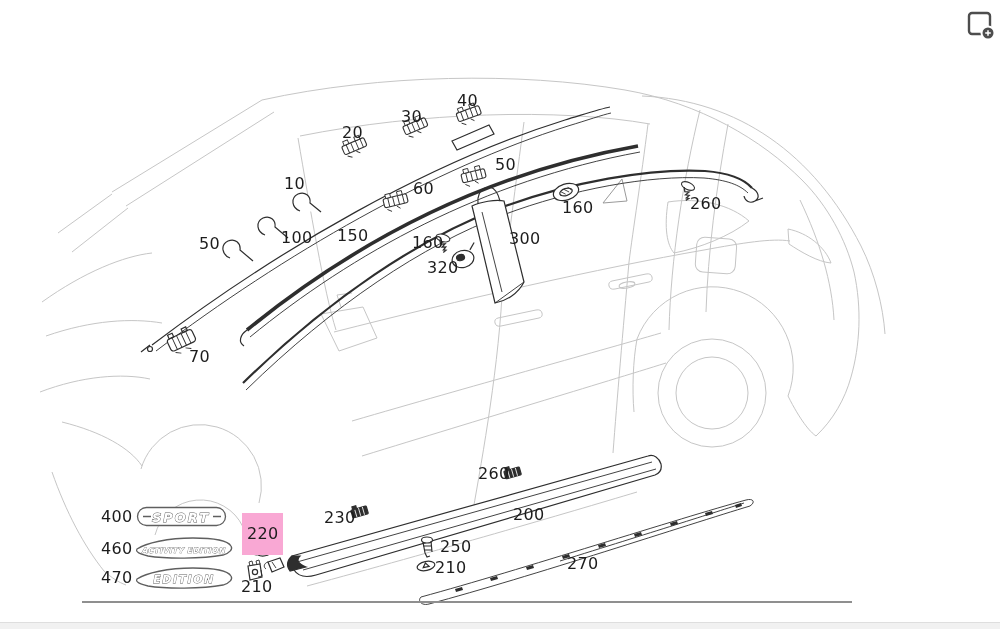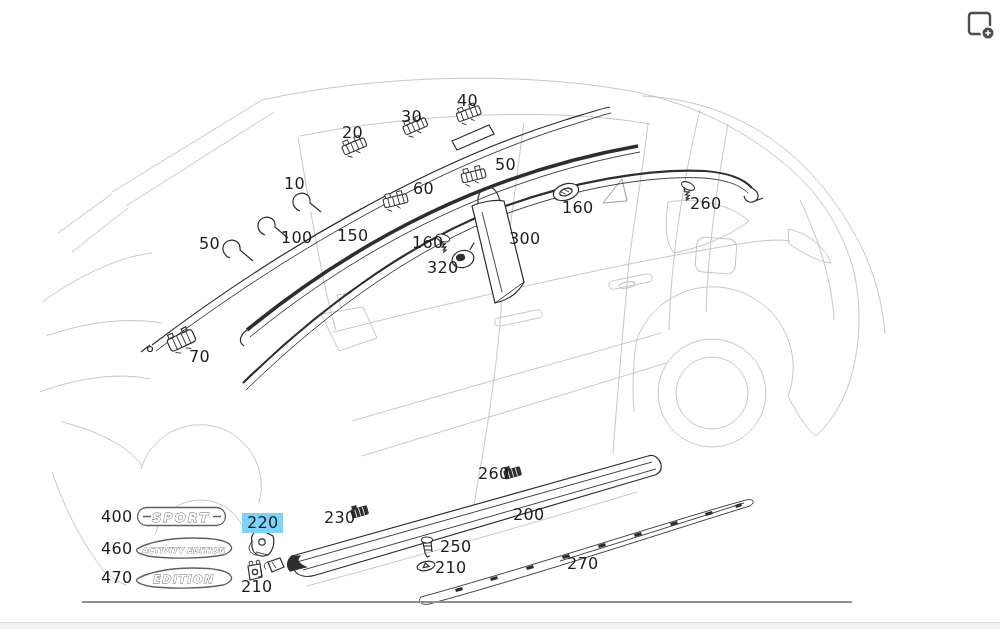--- a/index.html
+++ b/index.html
@@ -5,21 +5,21 @@
   html,body { margin:0; padding:0; background:#fff; }
   .stage {
     position:relative; width:1000px; height:629px; overflow:hidden;
     background:#fff; font-family:"DejaVu Sans","Liberation Sans",sans-serif;
   }
   .stage svg { position:absolute; left:0; top:0; }
   .lbl {
     position:absolute; font-size:16px; line-height:1.1; color:#1c1c1c;
     letter-spacing:0.3px; white-space:nowrap; cursor:pointer; user-select:none;
   }
-  .lbl.selected { background:#7dd3fc; padding:1px 5px; }
+  .lbl.selected { background:#f9a8d4; padding:12px 5px; }
   .rule { position:absolute; left:82px; top:601px; width:770px; height:2px; background:#8f8f8f; }
   .footer-strip {
     position:absolute; left:0; bottom:0; width:1000px; height:6px;
     background:#f1f1f1; border-top:1px solid #dedede;
   }
   text { font-family:"DejaVu Sans","Liberation Sans",sans-serif; }
   .badge-text { font-style:italic; font-weight:bold; fill:#fff; stroke:#5f5f5f; paint-order:stroke; }
 </style>
 </head>
 <body>

